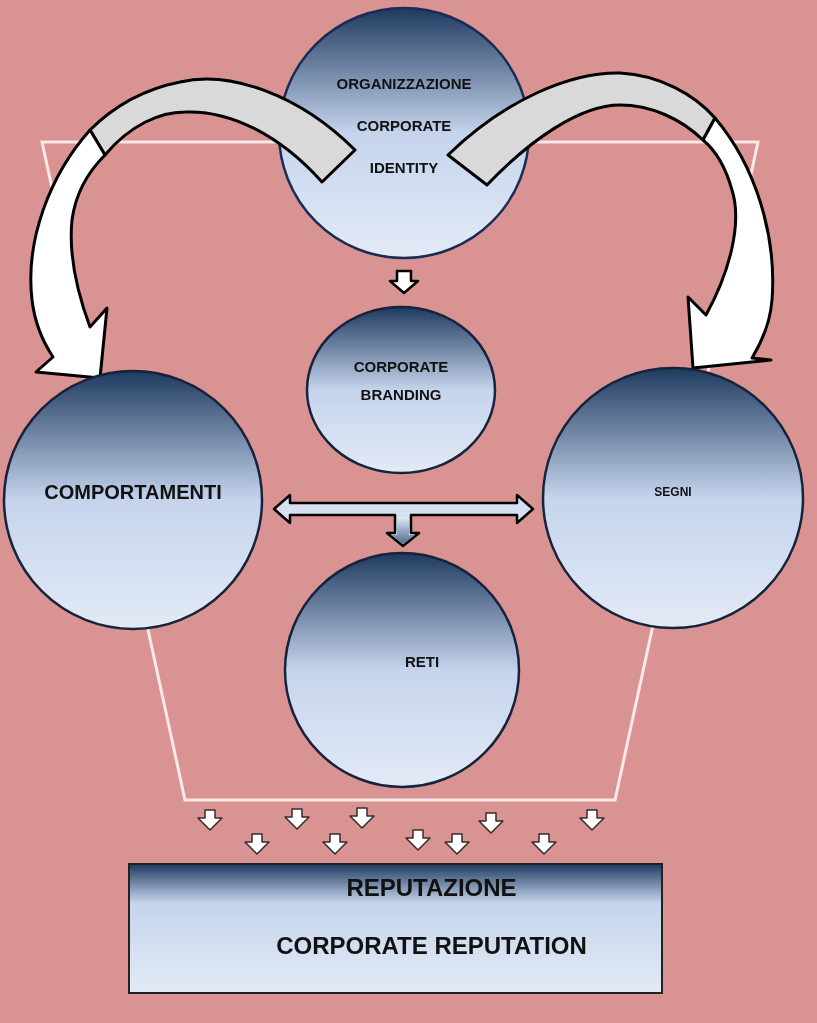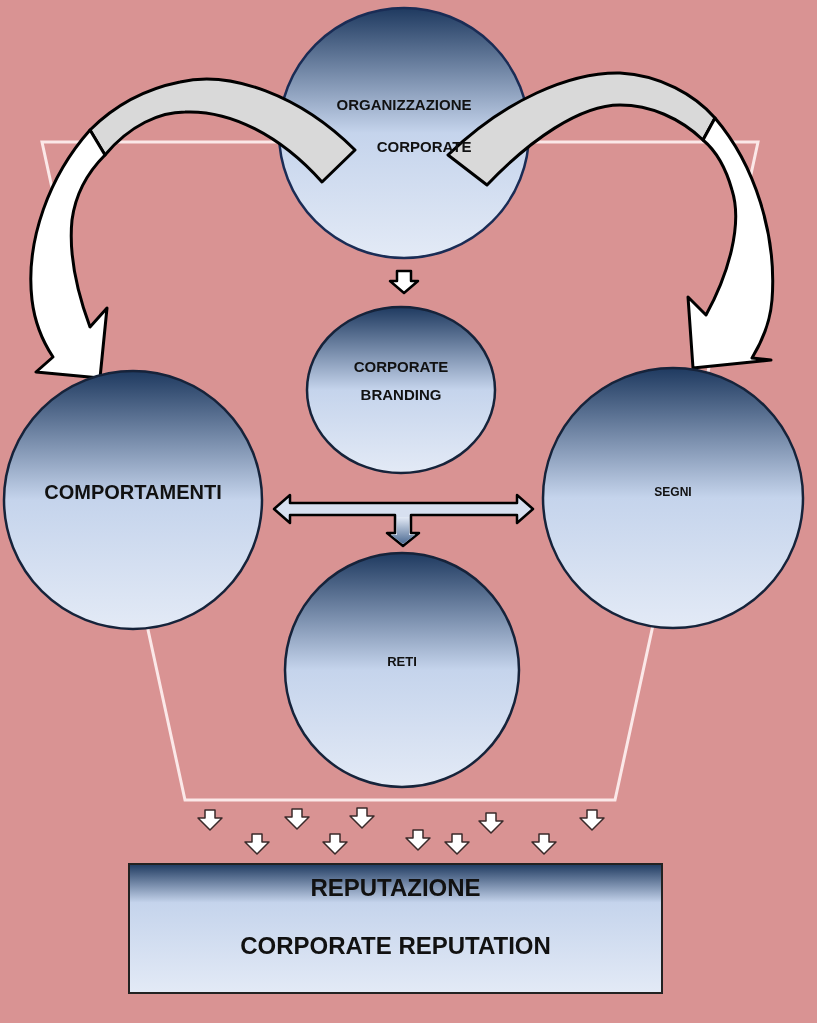--- a/index.html
+++ b/index.html
@@ -1,21 +1,21 @@
 <!DOCTYPE html>
 <html><head>
 <meta charset="utf-8">
 <style>
   html, body { margin: 0; padding: 0; }
   body { width: 817px; height: 1023px; background: #d99393; position: relative; overflow: hidden; font-family: "Liberation Sans", "DejaVu Sans", sans-serif; }
   svg#diagram { position: absolute; left: 0; top: 0; }
   .lbl { position: absolute; text-align: center; font-weight: bold; color: #111; transform: translate(-50%, -50%); white-space: nowrap; }
   .lbl-sm { font-size: 15px; line-height: 42px; }
   .lbl-md { font-size: 15px; line-height: 28px; }
-  .box-title { position: absolute; left: 129px; width: 533px; text-align: center; font-weight: bold; color: #111; font-size: 24px; }
+  .box-title { position: absolute; left: 129px; width: 533px; text-align: center; font-weight: bold; color: #111; font-size: 24px; padding-left: 36px; }
 </style>
 </head>
 <body>
 
 <svg id="diagram" width="817" height="1023" viewBox="0 0 817 1023">
   <defs>
     <linearGradient id="blueGrad" x1="0" y1="0" x2="0" y2="1">
       <stop offset="0" stop-color="#1f3a60"></stop>
       <stop offset="0.5" stop-color="#c5d4ec"></stop>
       <stop offset="1" stop-color="#e3eaf6"></stop>
@@ -69,28 +69,29 @@
       <path d="M413,830 L423,830 L423,838 L430,838 L418,850 L406,838 L413,838 Z" fill="#ffffff" stroke="#3a2a2a" stroke-width="1.5" stroke-linejoin="round"></path>
       <path d="M452,834 L462,834 L462,842 L469,842 L457,854 L445,842 L452,842 Z" fill="#ffffff" stroke="#3a2a2a" stroke-width="1.5" stroke-linejoin="round"></path>
       <path d="M486,813 L496,813 L496,821 L503,821 L491,833 L479,821 L486,821 Z" fill="#ffffff" stroke="#3a2a2a" stroke-width="1.5" stroke-linejoin="round"></path>
       <path d="M539,834 L549,834 L549,842 L556,842 L544,854 L532,842 L539,842 Z" fill="#ffffff" stroke="#3a2a2a" stroke-width="1.5" stroke-linejoin="round"></path>
       <path d="M587,810 L597,810 L597,818 L604,818 L592,830 L580,818 L587,818 Z" fill="#ffffff" stroke="#3a2a2a" stroke-width="1.5" stroke-linejoin="round"></path>
     </g>
 
   <rect x="129" y="864" width="533" height="129" fill="url(#boxGrad)" stroke="#222" stroke-width="2"></rect>
 </svg>
 
-<div class="lbl lbl-sm" style="left:404px; top:126px;text-align:right;">
+<div class="lbl lbl-sm" style="left:404px; top:126px;">
   <div>ORGANIZZAZIONE</div>
   <div>CORPORATE</div>
+  <div>IDENTITY</div>
 </div>
 
 <div class="lbl lbl-md" style="left:401px; top:381px;">
   <div>CORPORATE</div>
   <div>BRANDING</div>
 </div>
 
 <div class="lbl" style="left:133px; top:492px; font-size:20px;">COMPORTAMENTI</div>
 <div class="lbl" style="left:673px; top:492px; font-size:12px;">SEGNI</div>
-<div class="lbl" style="left:402px; top:661px; font-size:13px;">RETI</div>
+<div class="lbl" style="left:422px; top:661px; font-size:15px;">RETI</div>
 
 <div class="box-title" style="top:874px;">REPUTAZIONE</div>
 <div class="box-title" style="top:932px;">CORPORATE REPUTATION</div>
 
 </body></html>

